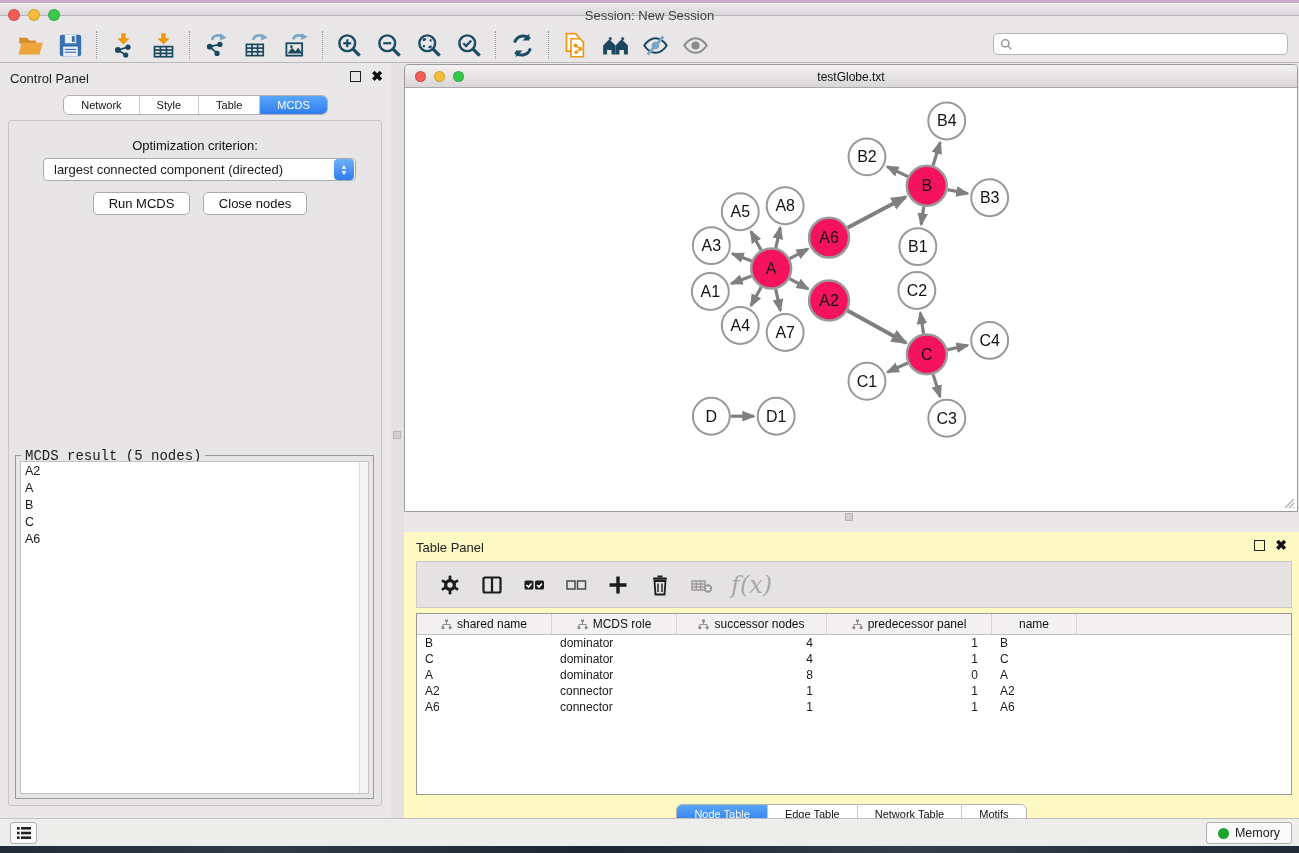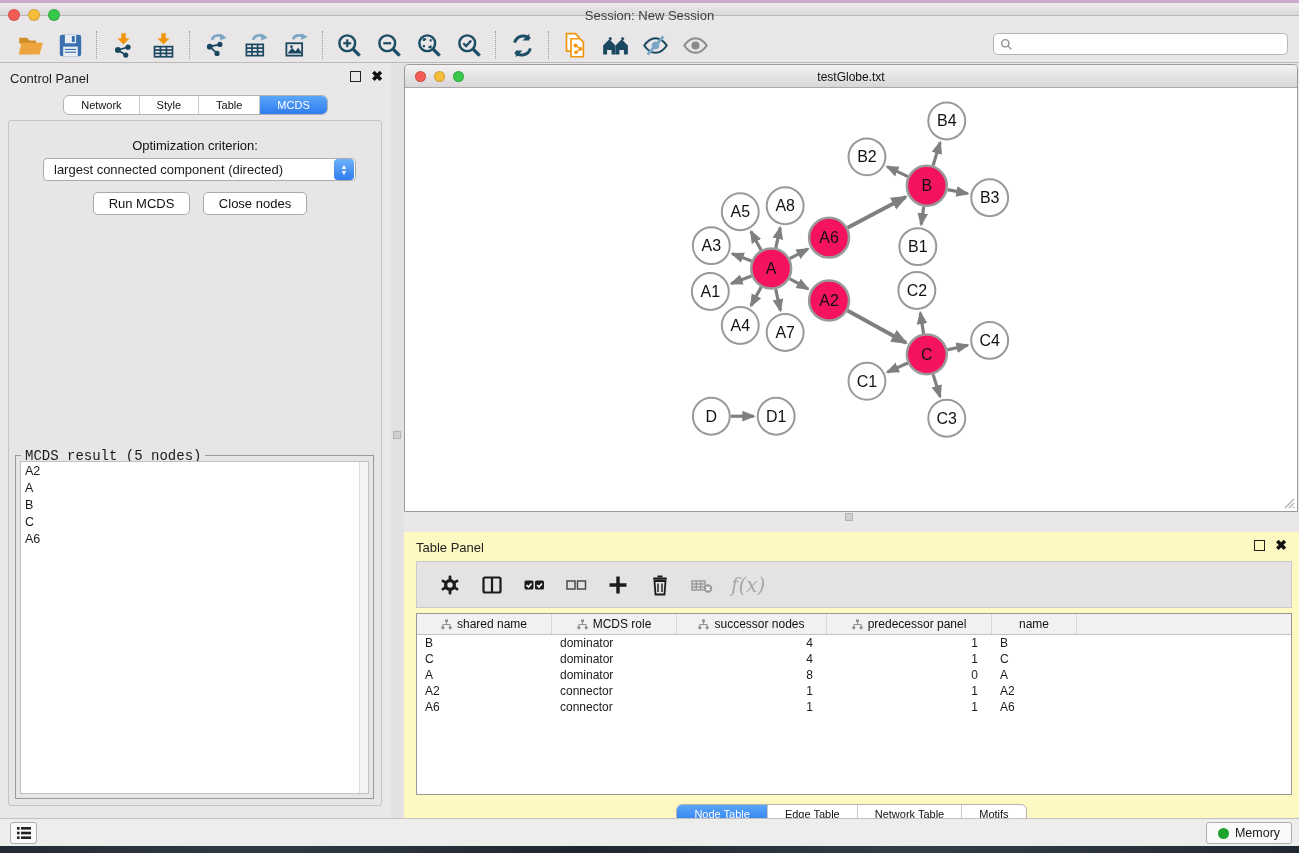--- a/index.html
+++ b/index.html
@@ -76,21 +76,21 @@
   #net-canvas { position:absolute; left:0; top:23px; right:0; bottom:0; background:#fff; }
   #graph-svg { width:100%; height:100%; }
   #resize-grip { position:absolute; right:2px; bottom:2px; }
 
   
   #table-panel { position:absolute; left:404px; top:519px; width:895px; height:297px; background:#fef9c3;margin-top:13px; }
   #tp-toolbar { position:absolute; left:12px; right:7px; top:29px; height:47px; background:#e4e2e2;
     border:1px solid #cac8c8; display:flex; align-items:center; gap:4px; padding-left:14px; }
   .tp-btn { width:38px; height:38px; display:inline-flex; align-items:center; justify-content:center; }
   .tp-btn svg { width:24px; height:24px; }
-  #fx-label { font-family:"DejaVu Serif", serif; font-style:italic; font-size:20px; color:#a8a6a6; margin-left:6px; }
+  #fx-label { font-family:"DejaVu Serif", serif; font-style:italic; font-size:24px; color:#a8a6a6; margin-left:6px; }
 
   #data-table { position:absolute; left:12px; right:7px; top:81px; bottom:34px; background:#fff;
     border:1px solid #9a9898; overflow:hidden; }
   .thead { display:flex; height:21px; background:#f2f0f0; border-bottom:1px solid #c2c0c0; }
   .th { display:flex; align-items:center; justify-content:center; gap:5px; font-size:12px; color:#111;
     border-right:1px solid #d8d6d6; position:relative; }
   .trow { display:flex; height:16px; }
   .td { font-size:12px; padding:1px 4px 0 8px; white-space:nowrap; overflow:hidden; }
   .td.right { text-align:right; padding-right:14px; }
 

